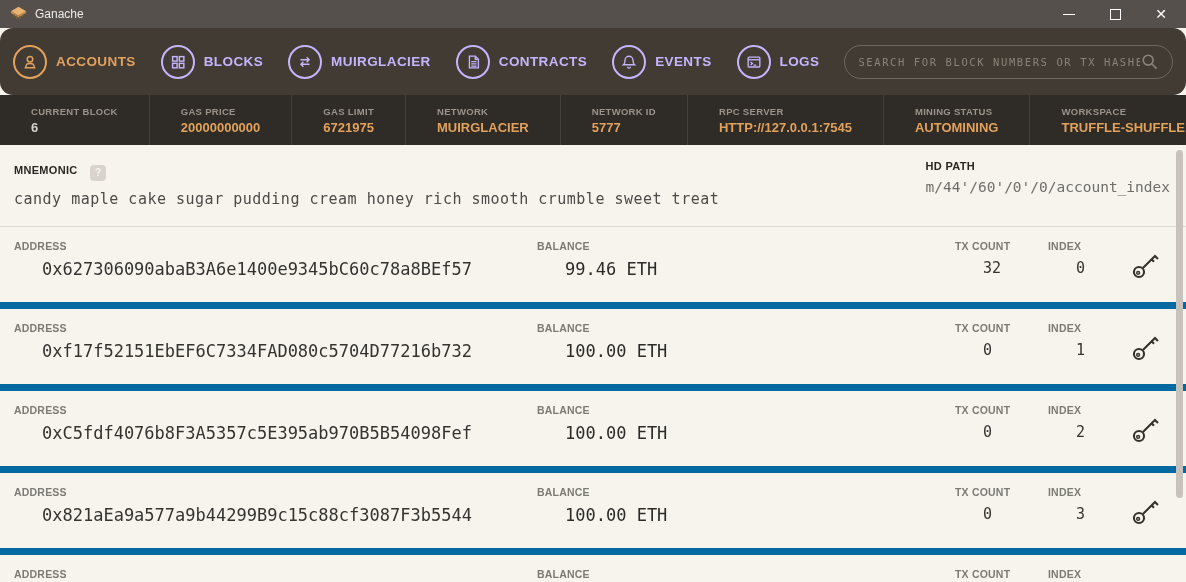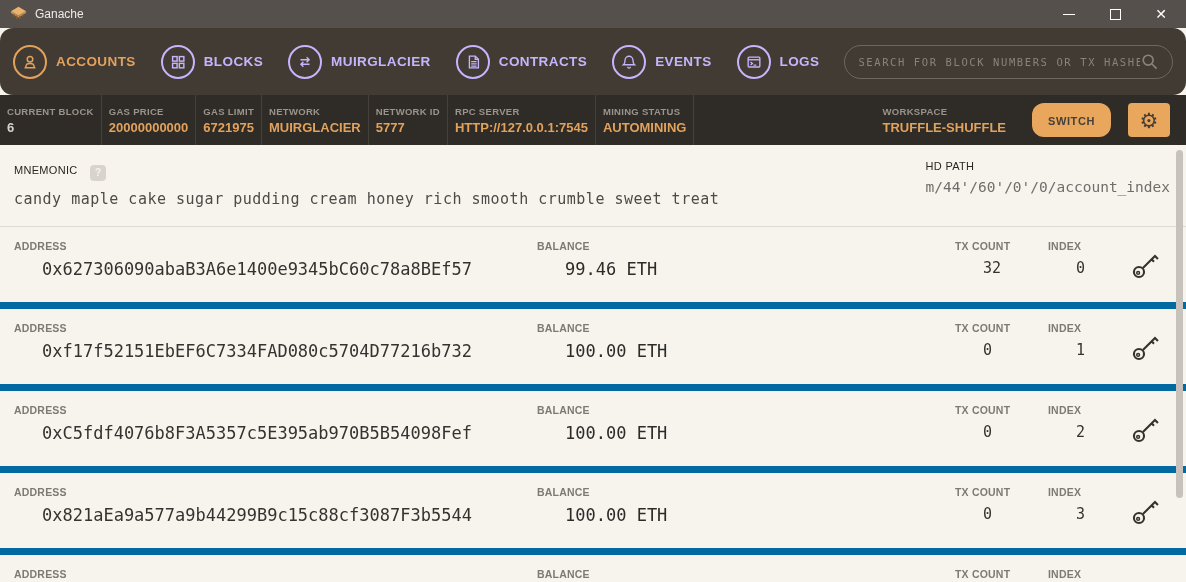--- a/index.html
+++ b/index.html
@@ -21,36 +21,36 @@
   .tab .circ { width:34px; height:34px; border:2px solid currentColor; border-radius:50%; display:flex; align-items:center; justify-content:center; margin-right:9px; flex:none; }
   .tab .tlabel { font-weight:bold; font-size:13.5px; letter-spacing:.4px; white-space:nowrap; }
   .tab.active { color:#e2a25c; }
   .searchbox { margin-left:auto; width:375px; height:34px; border:1px solid #6d675e; border-radius:17px; display:flex; align-items:center; padding:0 13px; }
   .searchbox input { flex:1; background:transparent; border:none; outline:none; color:#cfc9c0;
       font-family:"DejaVu Sans Mono", monospace; font-size:10.5px; letter-spacing:1.6px; }
   .searchbox input::placeholder { color:#8a8379; text-transform:uppercase; }
 
   
   .statusbar { height:50px; background:#2f2b26; display:flex; align-items:stretch; }
-  .stat { padding:0 7px; border-right:1px solid #45403a; display:flex; flex-direction:column; justify-content:center; }
+  .stat { padding:0 31px; border-right:1px solid #45403a; display:flex; flex-direction:column; justify-content:center; }
   .stat .slabel { font-size:9.5px; font-weight:bold; color:#9a948c; letter-spacing:.3px; white-space:nowrap; }
   .stat .svalue { font-size:13px; font-weight:bold; color:#e2a25c; margin-top:3px; white-space:nowrap; }
   .stat .svalue.white { color:#d6d3cf; }
   .stat.workspace { margin-left:auto; border-right:none; padding-right:26px; }
   .switch-btn { align-self:center; margin-right:17px; background:#e9a65d; color:#453f39; border:none; border-radius:12px;
       font-family:inherit; font-weight:bold; font-size:11px; letter-spacing:.6px; padding:12px 16px; height:34px; cursor:pointer; }
   .gear-btn { align-self:center; margin-right:16px; background:#e9a65d; border:none; border-radius:4px;
       width:42px; height:34px; color:#453f39; font-size:21px; line-height:1; cursor:pointer; display:flex; align-items:center; justify-content:center; }
 
   
   .content { position:relative; height:437px; background:#f7f4ee; overflow:hidden; }
   .scroll-thumb { position:absolute; right:3px; top:5px; width:7px; height:348px; background:#c7c3bc; border-radius:4px; z-index:5; cursor:pointer; }
 
   .mnemonic-row { height:82px; border-bottom:1px solid #dcd9d3; display:flex; justify-content:space-between; padding:15px 16px 0 14px; }
-  .blk-label { font-size:11px; font-weight:normal; color:#2a2723; letter-spacing:.3px; }
+  .blk-label { font-size:11px; font-weight:bold; color:#2a2723; letter-spacing:.3px; }
   .help-badge { display:inline-block; width:16px; height:16px; background:#d8d4cd; color:#f7f4ee; border:none; border-radius:4px;
       font-size:10px; font-weight:bold; line-height:16px; text-align:center; margin-left:8px; vertical-align:-2px; cursor:pointer; }
   .mono { font-family:"DejaVu Sans Mono", monospace; }
   .phrase { font-size:15px; color:#4c4b48; margin-top:9px; letter-spacing:.5px; }
   .hdpath-val { font-size:14.5px; color:#6f6e6a; margin-top:7px; text-align:right; }
 
   .row { height:82px; border-bottom:7px solid #0369a1; display:flex; padding:13px 14px 0 14px; }
   .col .lbl { font-size:10.5px; font-weight:bold; color:#7c7a75; letter-spacing:.2px; }
   .col .val { margin-top:7px; color:#34332f;margin-left:28px; }
   .col-address { width:523px; flex:none; }

